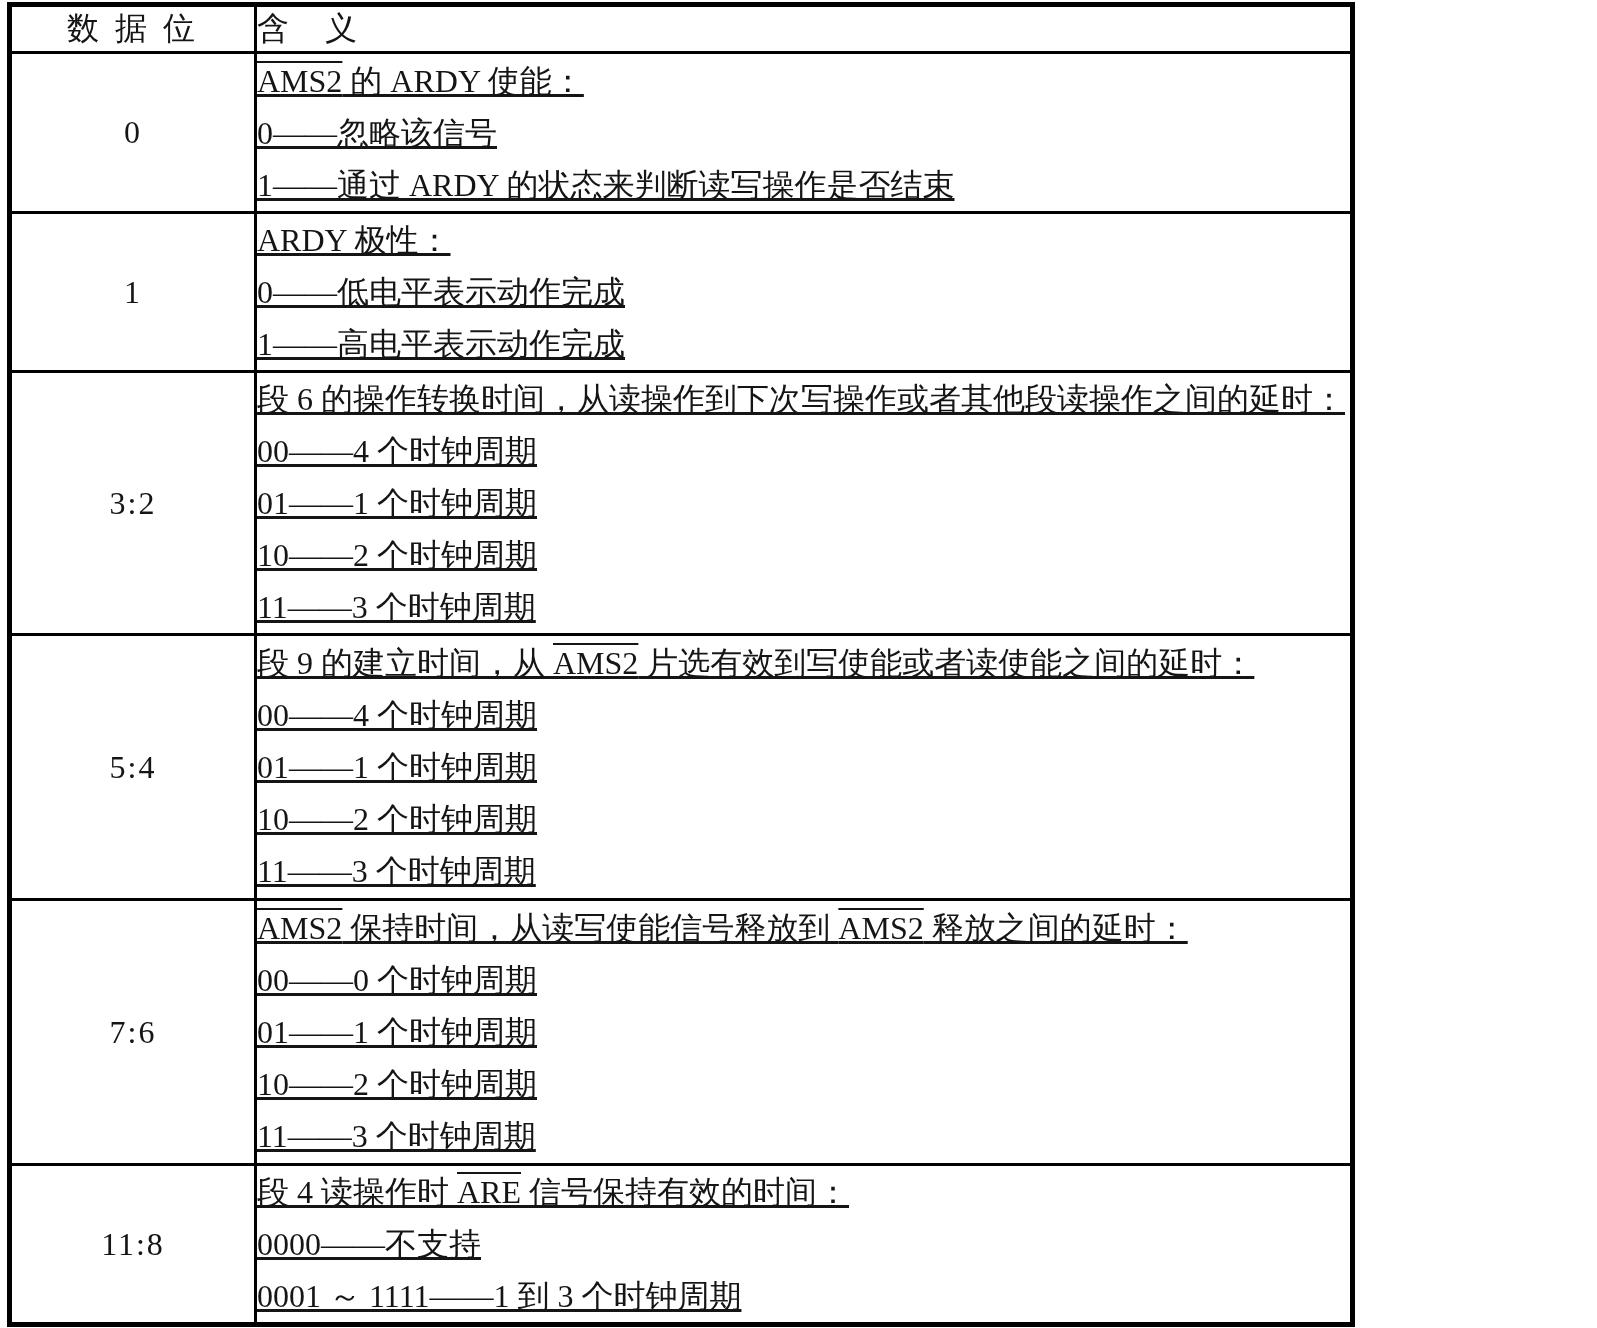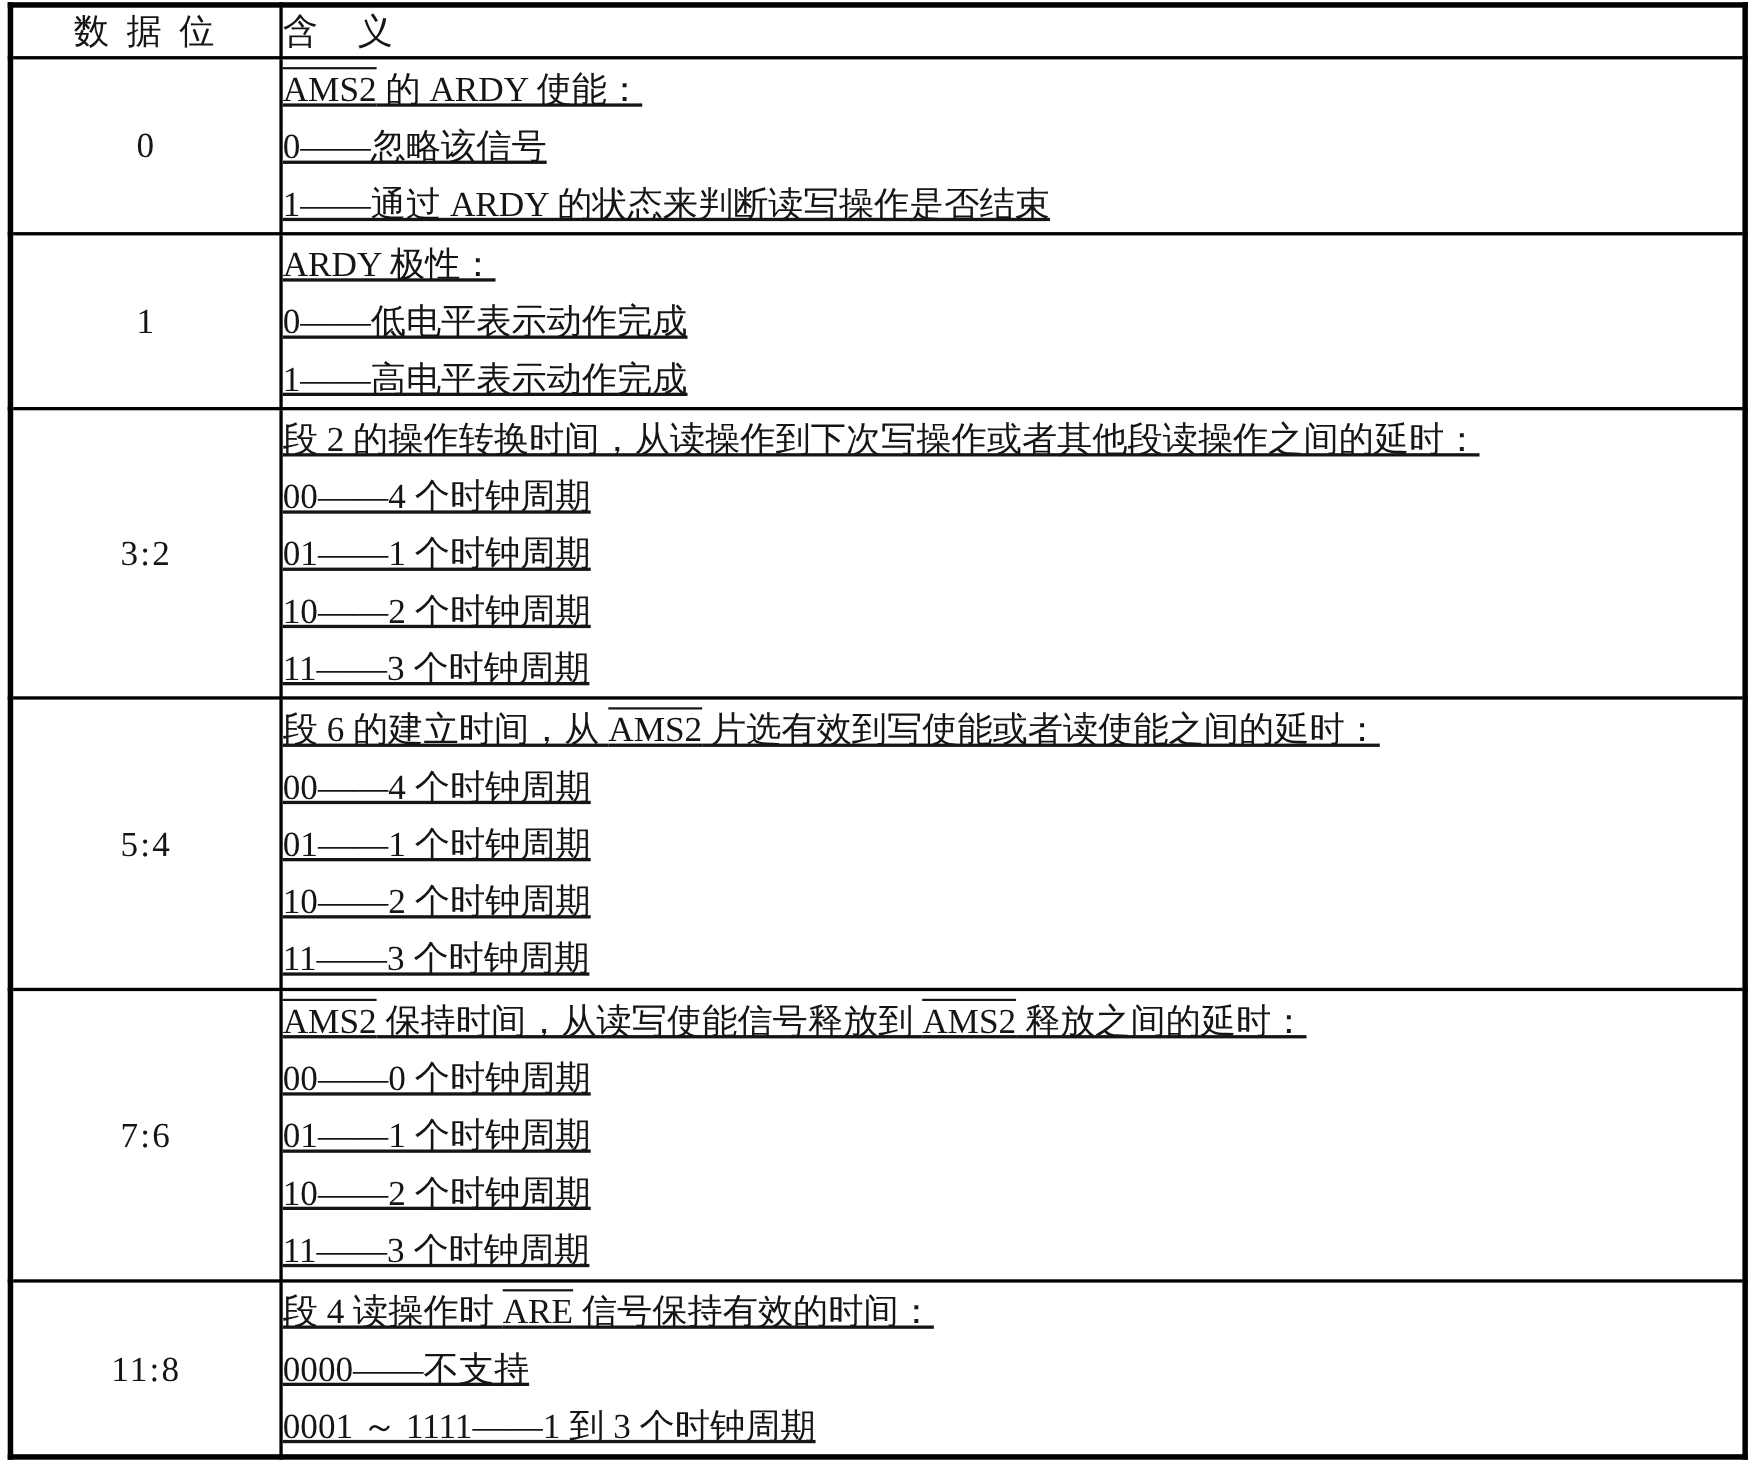--- a/index.html
+++ b/index.html
@@ -14,21 +14,21 @@
     width: 1597px;
     height: 1328px;
     background: #ffffff;
     font-family: "Liberation Serif", "DejaVu Serif", serif;
     color: #151515;
     position: relative;
   }
   table.bitfield {
     border-collapse: collapse;
     table-layout: fixed;
-    width: 1582px;
+    width: 1348px;
     margin: 2px 0 0 7px;
     border: 5px solid #000000;
   }
   col.c-bits   { width: 246px; }
   table.bitfield th,
   table.bitfield td {
     border: 3px solid #000000;
     font-weight: normal;
     font-size: 32px;
     vertical-align: middle;
@@ -98,32 +98,32 @@
         <td class="meaning">
           <div class="ln">ARDY 极性：</div>
           <div class="ln">0——低电平表示动作完成</div>
           <div class="ln">1——高电平表示动作完成</div>
         </td>
       </tr>
 
       <tr class="r-b32">
         <td class="bits">3:2</td>
         <td class="meaning">
-          <div class="ln">段 2 的操作转换时间，从读操作到下次写操作或者其他段读操作之间的延时：</div>
+          <div class="ln">段 6 的操作转换时间，从读操作到下次写操作或者其他段读操作之间的延时：</div>
           <div class="ln">00——4 个时钟周期</div>
           <div class="ln">01——1 个时钟周期</div>
           <div class="ln">10——2 个时钟周期</div>
           <div class="ln">11——3 个时钟周期</div>
         </td>
       </tr>
 
       <tr class="r-b54">
         <td class="bits">5:4</td>
         <td class="meaning">
-          <div class="ln"><span>段 6 的建立时间，从 </span><span class="ov">AMS2</span><span> 片选有效到写使能或者读使能之间的延时：</span></div>
+          <div class="ln"><span>段 9 的建立时间，从 </span><span class="ov">AMS2</span><span> 片选有效到写使能或者读使能之间的延时：</span></div>
           <div class="ln">00——4 个时钟周期</div>
           <div class="ln">01——1 个时钟周期</div>
           <div class="ln">10——2 个时钟周期</div>
           <div class="ln">11——3 个时钟周期</div>
         </td>
       </tr>
 
       <tr class="r-b76">
         <td class="bits">7:6</td>
         <td class="meaning">

